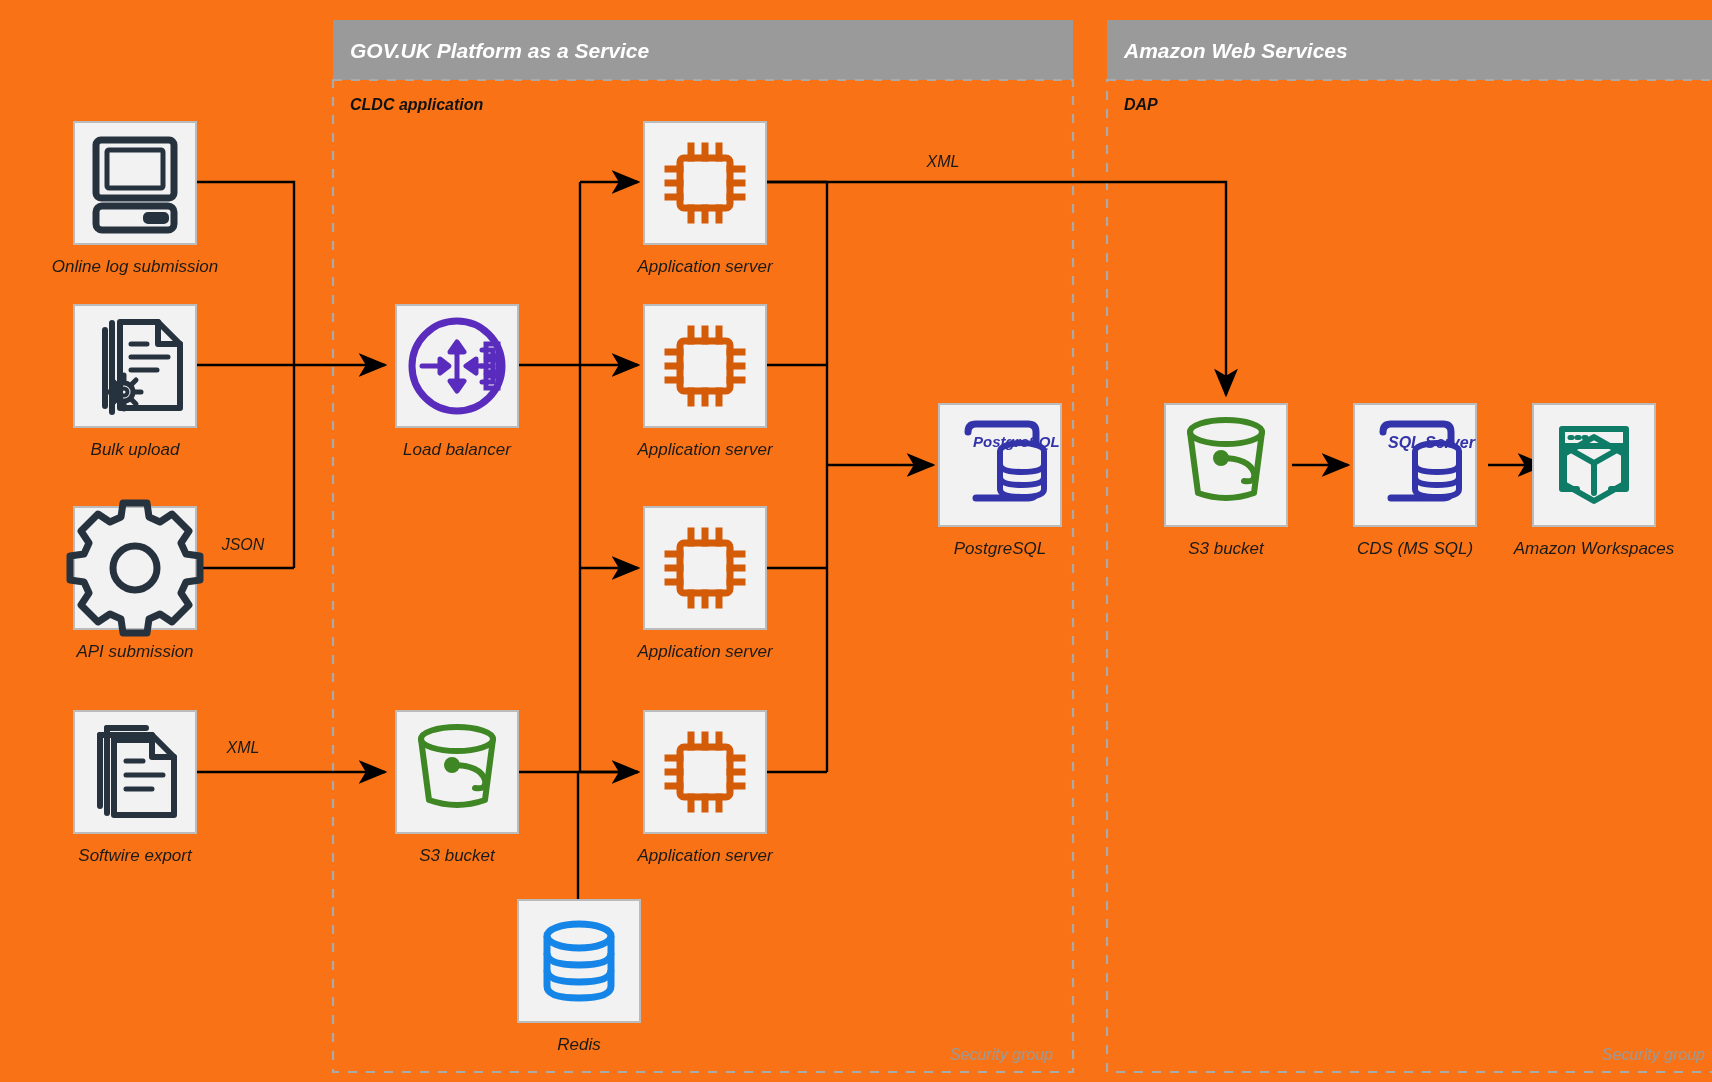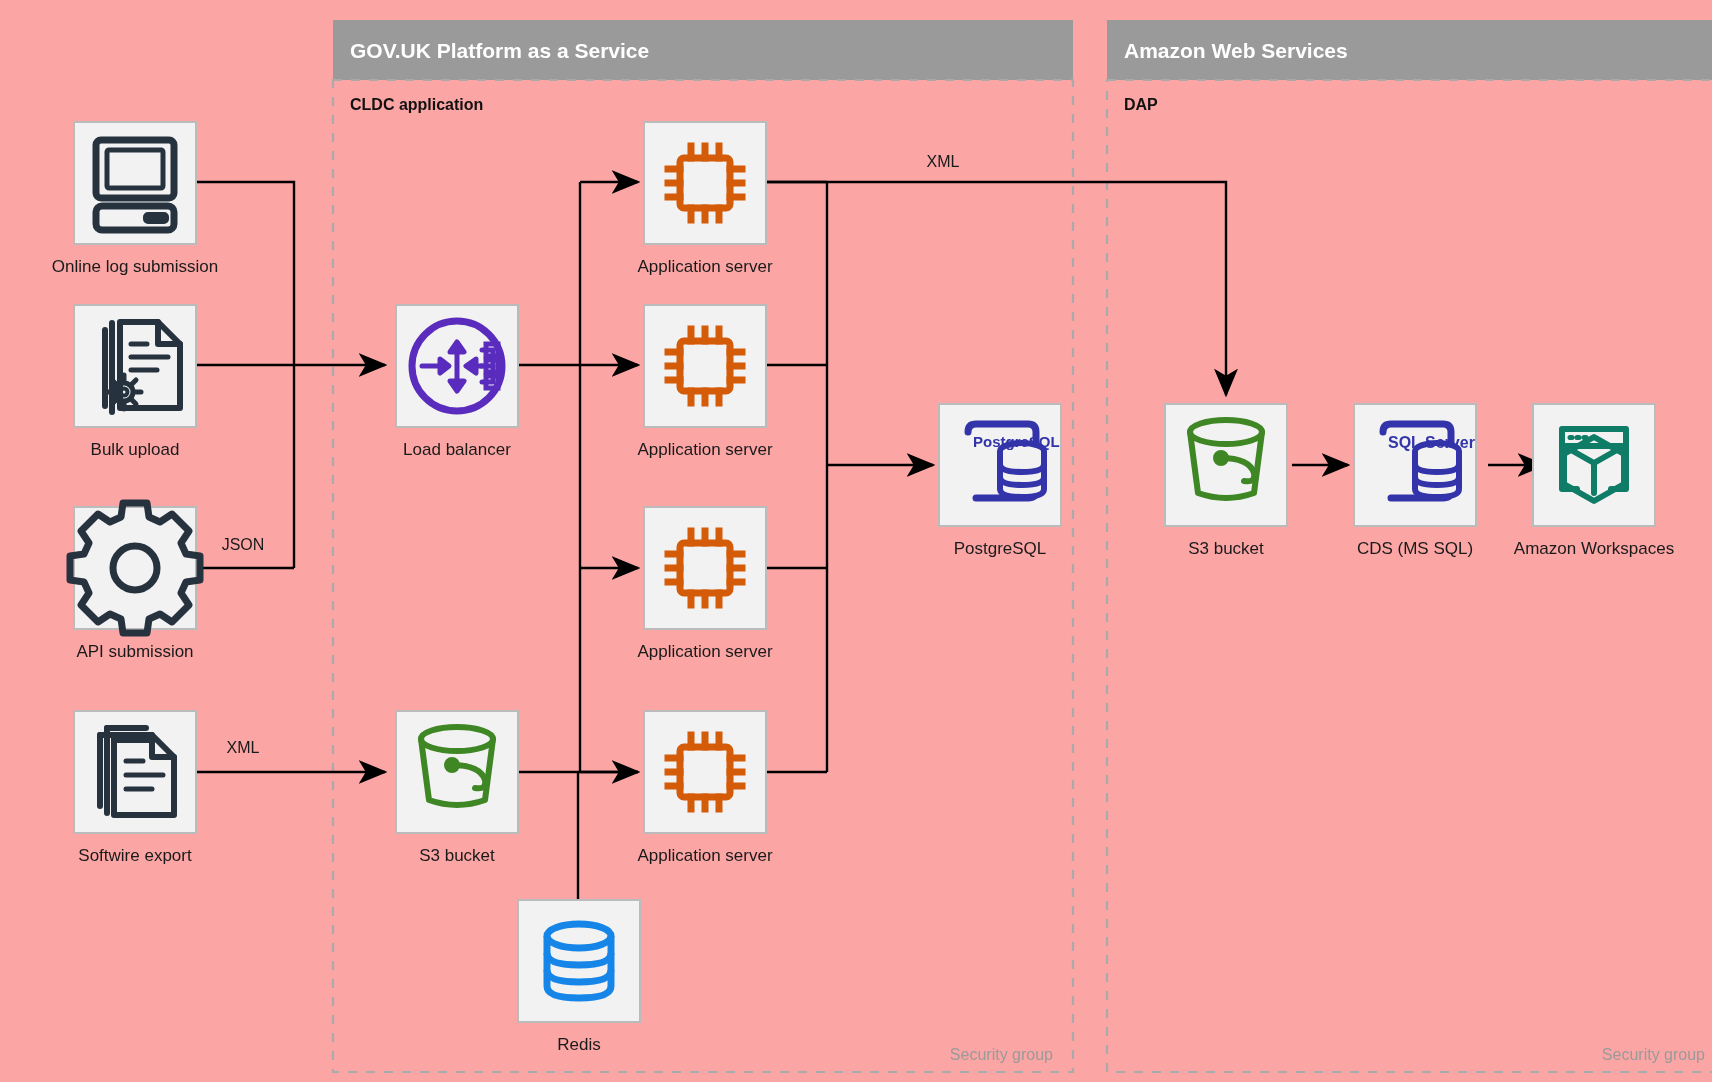--- a/index.html
+++ b/index.html
@@ -1,17 +1,17 @@
 <!DOCTYPE html>
 <html><head>
 <meta charset="utf-8">
 <style>
   html,body{margin:0;padding:0;background:#ffffff;}
   body{width:1712px;height:1082px;font-family:"Liberation Sans",sans-serif;overflow:hidden;}
-  #stage{position:relative;width:1712px;height:1082px;background:#fca5a5;}
+  #stage{position:relative;width:1712px;height:1082px;background:#f97316;font-style:italic;}
   svg.diagram{position:absolute;left:0;top:0;width:1712px;height:1082px;}
   .grp-header-text{font-family:"Liberation Sans",sans-serif;font-size:21px;font-weight:bold;fill:#ffffff;}
   .sub-header-text{font-family:"Liberation Sans",sans-serif;font-size:16px;font-weight:bold;fill:#111111;}
   .node-label{font-family:"Liberation Sans",sans-serif;font-size:17px;fill:#1a1a1a;}
   .edge-label{font-family:"Liberation Sans",sans-serif;font-size:16px;fill:#1a1a1a;}
   .sg-label{font-family:"Liberation Sans",sans-serif;font-size:16px;fill:#9a9a9a;}
   .pg-text{font-family:"Liberation Sans",sans-serif;font-size:15px;font-weight:bold;fill:#3333aa;}
   .sql-text{font-family:"Liberation Sans",sans-serif;font-size:16px;font-weight:bold;fill:#3333aa;}
 </style>
 </head>

